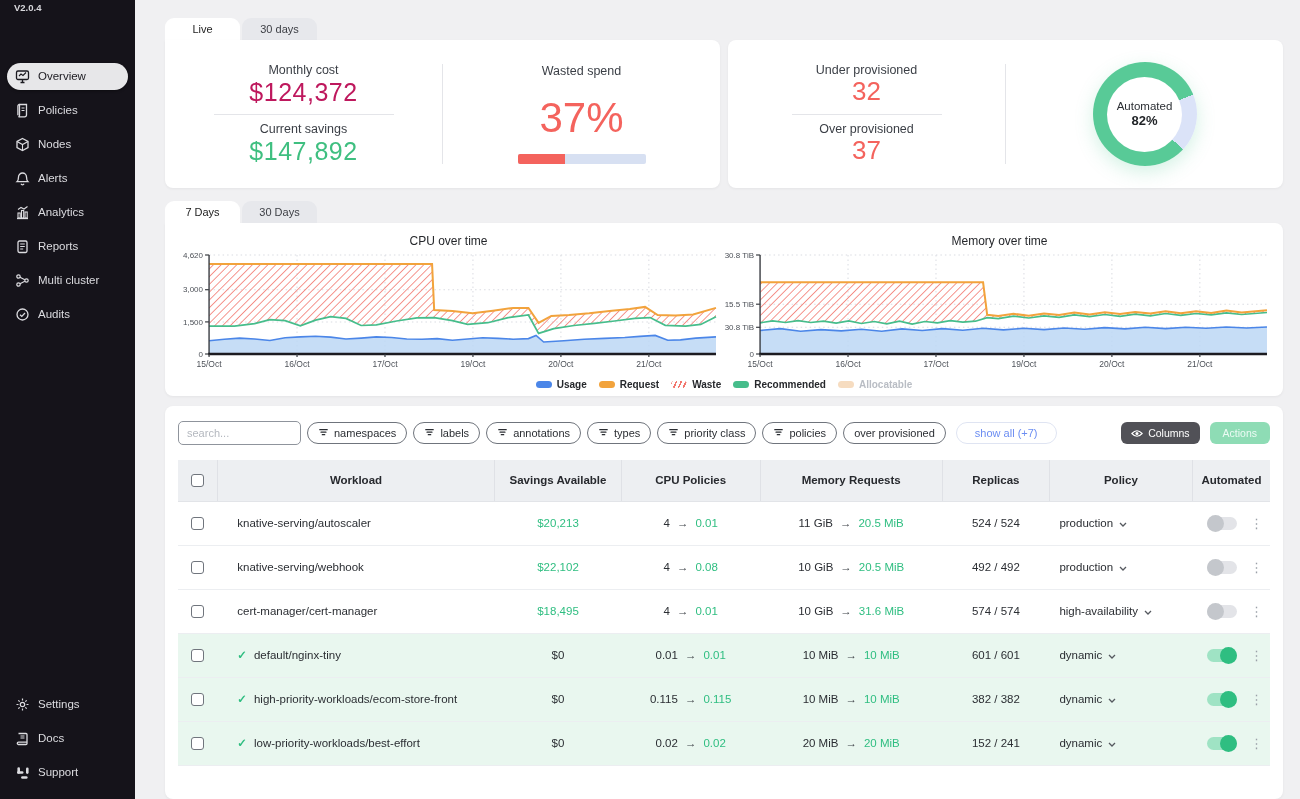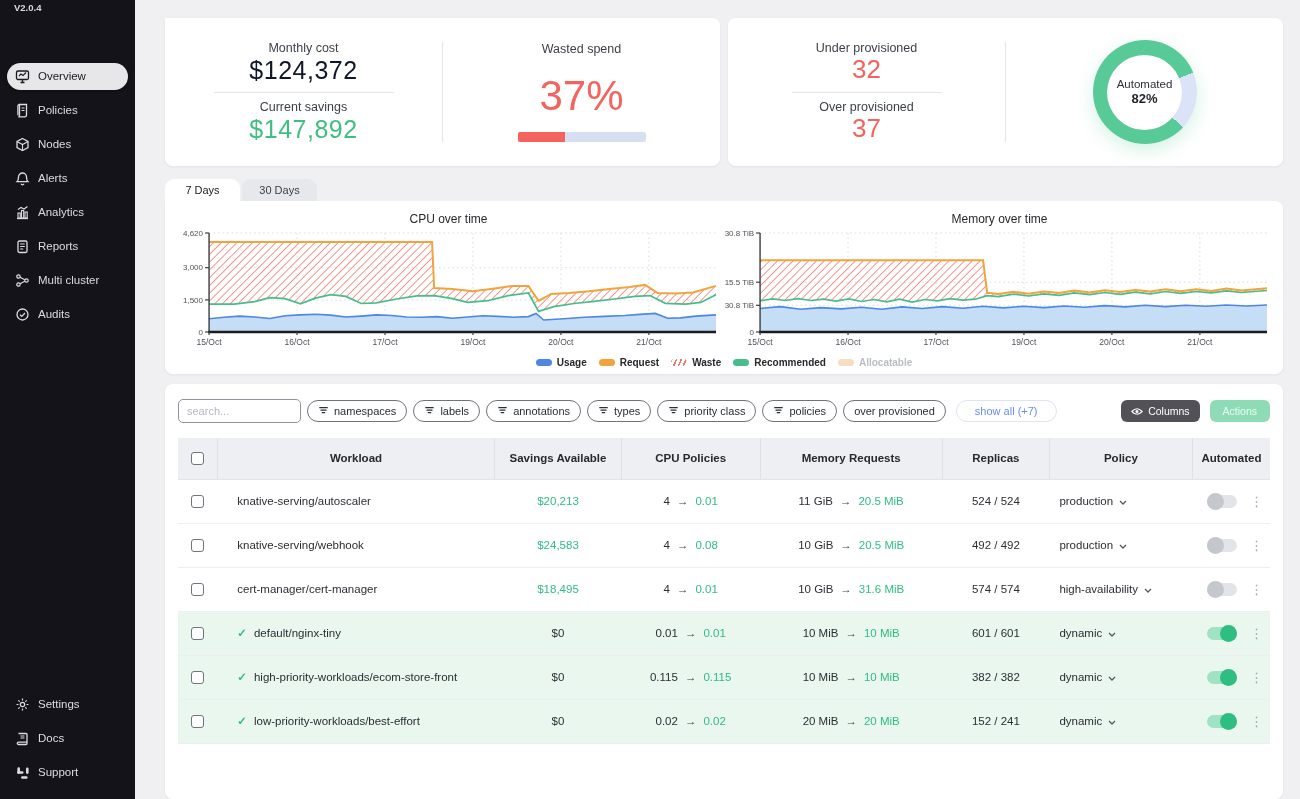--- a/index.html
+++ b/index.html
@@ -23,21 +23,21 @@
   .tabs { display:flex; gap:2px; }
   .tab { font-size:11px; padding:5px 0; width:75px; text-align:center; background:#e7e8ec; color:#3c3e44; border-radius:9px 9px 0 0; cursor:pointer; }
   .tab.active { background:#fff; color:#222; }
 
   .cards-row { display:flex; gap:8px; }
   .card { background:#fff; border-radius:8px; box-shadow:0 1px 3px rgba(0,0,0,.05); flex:1; height:148px; display:flex; }
   .card.first { border-top-left-radius:0; }
   .half { flex:1; display:flex; flex-direction:column; align-items:center; justify-content:center; }
   .vdiv { width:1px; background:#e4e5e9; margin:24px 0; }
   .stat-label { font-size:12.5px; color:#3b3f46; }
-  .stat-big { font-size:25px; font-weight:500; color:#0f172a; letter-spacing:.5px; margin-top:1px; }
+  .stat-big { font-size:25px; font-weight:500; color:#be185d; letter-spacing:.5px; margin-top:1px; }
   .stat-big.green { color:#3fbf80; }
   .hdiv { width:180px; border-top:1px solid #e4e5e9; margin:7px 0; }
   .hdiv.short { width:150px; }
   .wasted-pct { font-size:42px; font-weight:500; color:#f4635d; line-height:1.1; margin-top:6px; }
   .progress { width:128px; height:10px; background:#d7e0f2; border-radius:2px; margin-top:13px; overflow:hidden; }
   .progress-fill { height:100%; background:#f4635d; }
   .prov-num { font-size:26px; font-weight:500; color:#f4635d; line-height:1.15; }
   .donut { width:104px; height:104px; border-radius:50%; background:conic-gradient(from 68deg,#dbe3f8 0 65deg,#58ca97 65deg 360deg); display:flex; align-items:center; justify-content:center; box-shadow:0 6px 18px rgba(88,202,151,.25); }
   .donut-hole { width:75px; height:75px; border-radius:50%; background:#fff; display:flex; flex-direction:column; align-items:center; justify-content:center; }
   .donut-label { font-size:11.5px; color:#2c2f34; }
@@ -182,20 +182,24 @@
           <rect x="2.4" y="2.2" width="2.6" height="6.5" rx="1.3" fill="currentColor"></rect>
         </svg>
         <span>Support</span>
       </div>
     </nav>
 </aside>
 
 <div class="main">
 
   <section>
+    <div class="tabs">
+      <div class="tab active">Live</div>
+      <div class="tab">30 days</div>
+    </div>
     <div class="cards-row">
       <div class="card first">
         <div class="half">
           <div class="stat-label">Monthly cost</div>
           <div class="stat-big">$124,372</div>
           <div class="hdiv"></div>
           <div class="stat-label">Current savings</div>
           <div class="stat-big green">$147,892</div>
         </div>
         <div class="vdiv"></div>
@@ -452,21 +456,21 @@
                 </div>
                 <span class="kebab">⋮</span>
               </div>
             </td>
           </tr>
           <tr class="">
             <td>
               <div class="chk"></div>
             </td>
             <td class="wl"><span>knative-serving/webhook</span></td>
-            <td><span class="green-val">$24,583</span></td>
+            <td><span class="green-val">$22,102</span></td>
             <td>4<span class="arrow">→</span><span class="green-val">0.08</span></td>
             <td>10 GiB<span class="arrow">→</span><span class="green-val">20.5 MiB</span></td>
             <td>492 / 492</td>
             <td class="policy-cell">production<svg class="chev" width="8" height="5" viewBox="0 0 8 5">
                 <path d="M1 1l3 3 3-3" fill="none" stroke="#55595f" stroke-width="1.3"></path>
               </svg></td>
             <td>
               <div class="auto-cell-inner">
                 <div class="toggle">
                   <div class="knob"></div>

